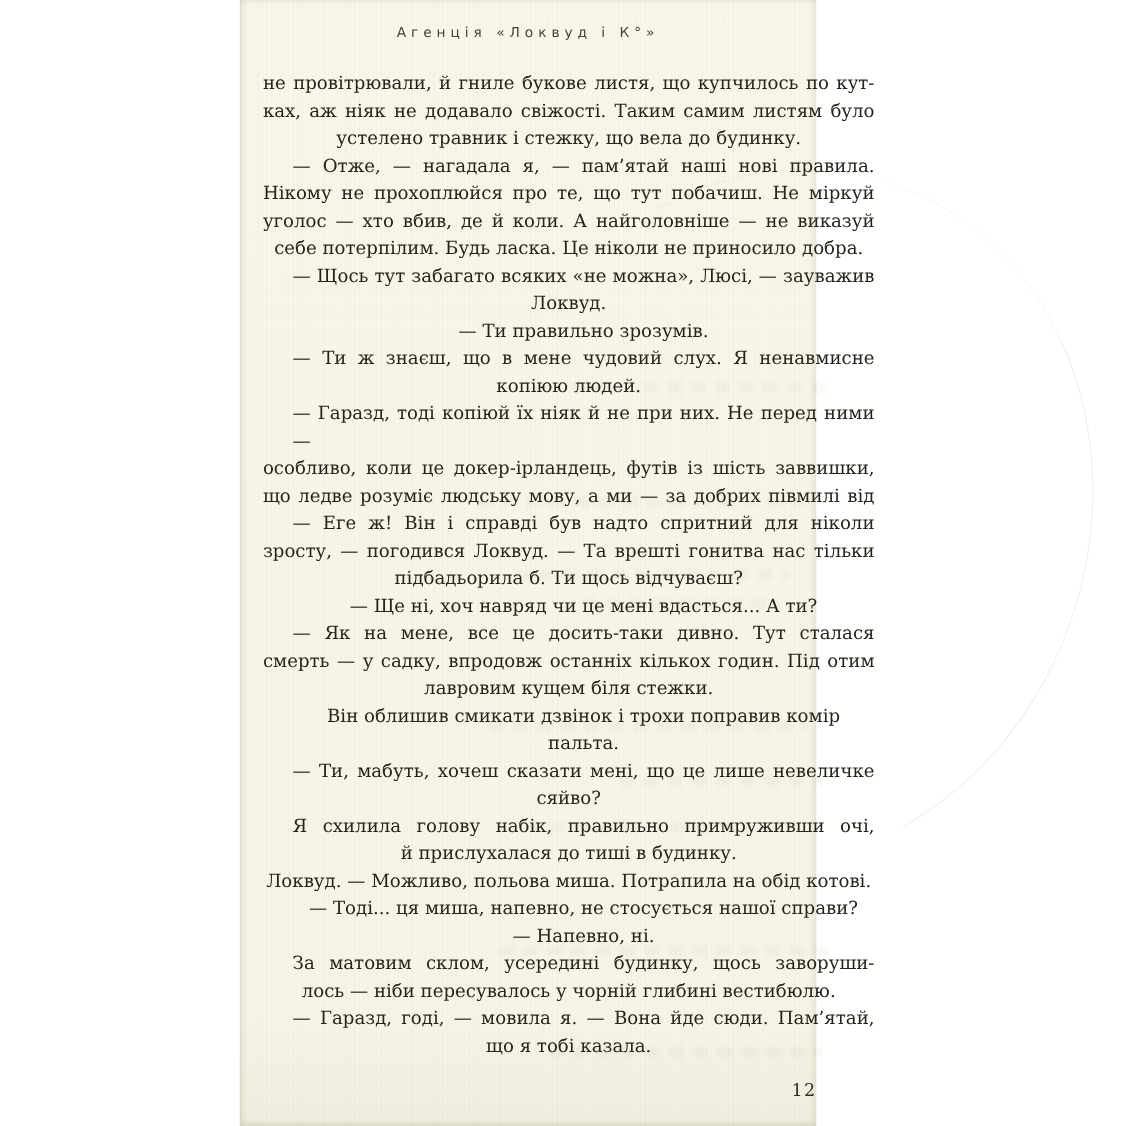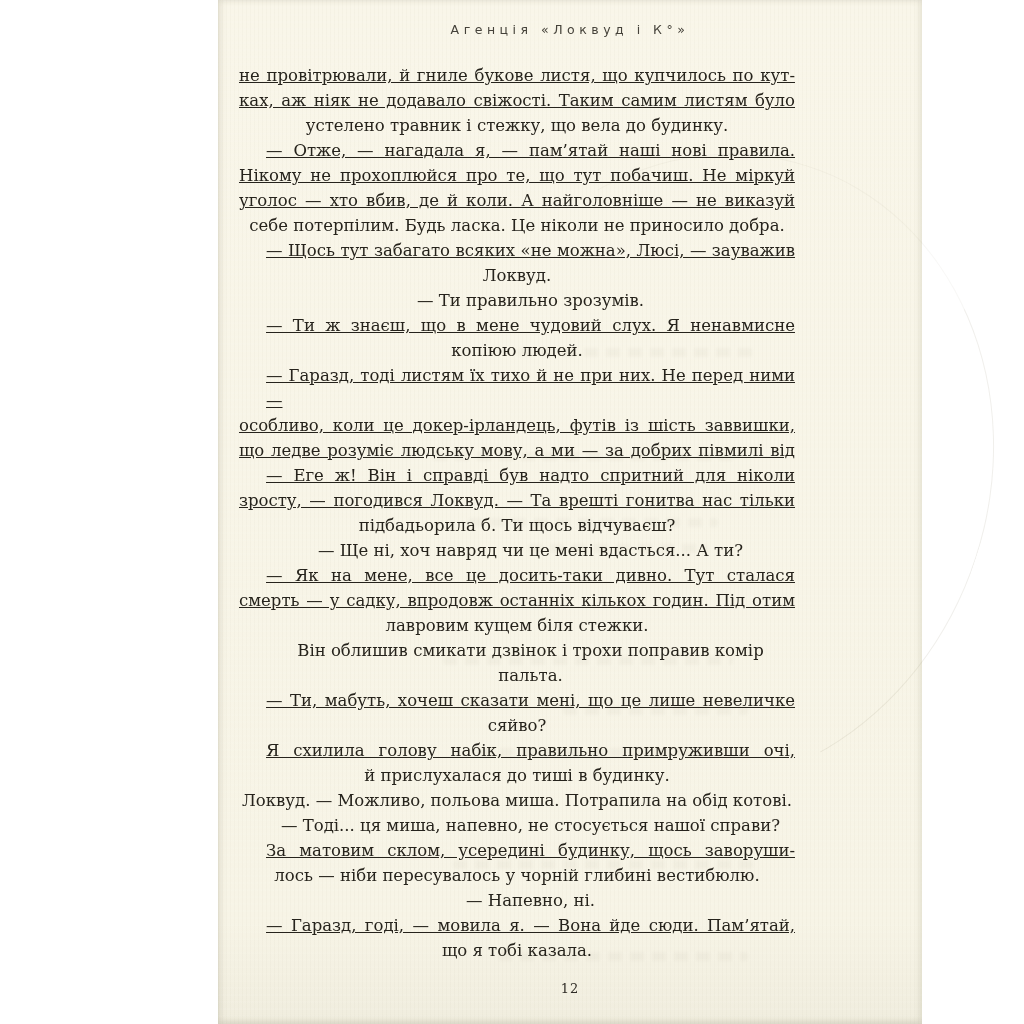--- a/index.html
+++ b/index.html
@@ -6,21 +6,21 @@
   body {
     width: 1024px; height: 1024px;
     background: #ffffff;
     position: relative;
     overflow: hidden;
     font-family: "DejaVu Serif", "Liberation Serif", serif;
   }
   .scan-page {
     position: absolute;
     left: 218px; top: 0;
-    width: 704px; height: 1024px;
+    width: 524px; height: 1024px;
     background-image:
       repeating-linear-gradient(90deg, rgba(165,155,125,0.045) 0 1px, rgba(0,0,0,0) 1px 4px),
       repeating-linear-gradient(0deg, rgba(255,255,255,0.05) 0 2px, rgba(0,0,0,0) 2px 7px),
       linear-gradient(180deg, #f9f6e9 0%, #f7f4e6 90%, #f0edde 100%),
       linear-gradient(90deg, #efeadb 0%, #f8f5e8 5%, #f7f4e6 92%, #f1eedd 100%);
     background-color: #f7f4e6;
     box-shadow: inset 3px 0 6px rgba(90,80,55,0.10), inset -3px 0 6px rgba(90,80,55,0.07), inset 0 -4px 6px rgba(90,80,55,0.06);
   }
   .running-header {
     position: absolute;
@@ -42,29 +42,28 @@
   .para { margin: 0; padding: 0; }
   .line {
     min-height: 25px;
     line-height: 25px;
     text-align: center;
     white-space: normal;
   }
   .line.j {
     text-align: justify;
     text-align-last: justify;
-    text-decoration: underline;
   }
   .line.ind { padding-left: 27px; }
   .line.ind.j { text-indent: 0; }
   .page-number {
     position: absolute;
     top: 981px; left: 0; width: 100%;
-    text-align: center;
-    font-size: 13px;
+    text-align: right;
+    font-size: 16px;
     color: #2f2c26;
     letter-spacing: 1px;
   }
   
   .ghost {
     position: absolute;
     height: 9px;
     background: repeating-linear-gradient(90deg, rgba(110,102,74,0.55) 0 14px, rgba(0,0,0,0) 14px 22px);
     opacity: 0.07;
     filter: blur(1.4px);
@@ -120,21 +119,21 @@
         <div class="line">Локвуд.</div>
       </div>
       <div class="para">
         <div class="line ind">— Ти правильно зрозумів.</div>
       </div>
       <div class="para">
         <div class="line j ind">— Ти ж знаєш, що в мене чудовий слух. Я ненавмисне</div>
         <div class="line">копіюю людей.</div>
       </div>
       <div class="para">
-        <div class="line j ind">— Гаразд, тоді листям їх тихо й не при них. Не перед ними —</div>
+        <div class="line j ind">— Гаразд, тоді копіюй їх ніяк й не при них. Не перед ними —</div>
         <div class="line j">особливо, коли це докер-ірландець, футів із шість заввишки,</div>
         <div class="line j">що ледве розуміє людську мову, а ми — за добрих півмилі від</div>
       </div>
       <div class="para">
         <div class="line j ind">— Еге ж! Він і справді був надто спритний для ніколи</div>
         <div class="line j">зросту, — погодився Локвуд. — Та врешті гонитва нас тільки</div>
         <div class="line">підбадьорила б. Ти щось відчуваєш?</div>
       </div>
       <div class="para">
         <div class="line ind">— Ще ні, хоч навряд чи це мені вдасться... А ти?</div>
@@ -155,25 +154,25 @@
         <div class="line j ind">Я схилила голову набік, правильно примруживши очі,</div>
         <div class="line">й прислухалася до тиші в будинку.</div>
       </div>
       <div class="para">
         <div class="line">Локвуд. — Можливо, польова миша. Потрапила на обід котові.</div>
       </div>
       <div class="para">
         <div class="line ind">— Тоді... ця миша, напевно, не стосується нашої справи?</div>
       </div>
       <div class="para">
+        <div class="line ind">— Напевно, ні.</div>
+      </div>
+      <div class="para">
         <div class="line j ind">За матовим склом, усередині будинку, щось заворуши-</div>
         <div class="line">лось — ніби пересувалось у чорній глибині вестибюлю.</div>
-      </div>
-      <div class="para">
-        <div class="line ind">— Напевно, ні.</div>
       </div>
       <div class="para">
         <div class="line j ind">— Гаразд, годі, — мовила я. — Вона йде сюди. Пам’ятай,</div>
         <div class="line">що я тобі казала.</div>
       </div>
     </div>
 
   <div class="page-number">12</div>
 </div>
 

